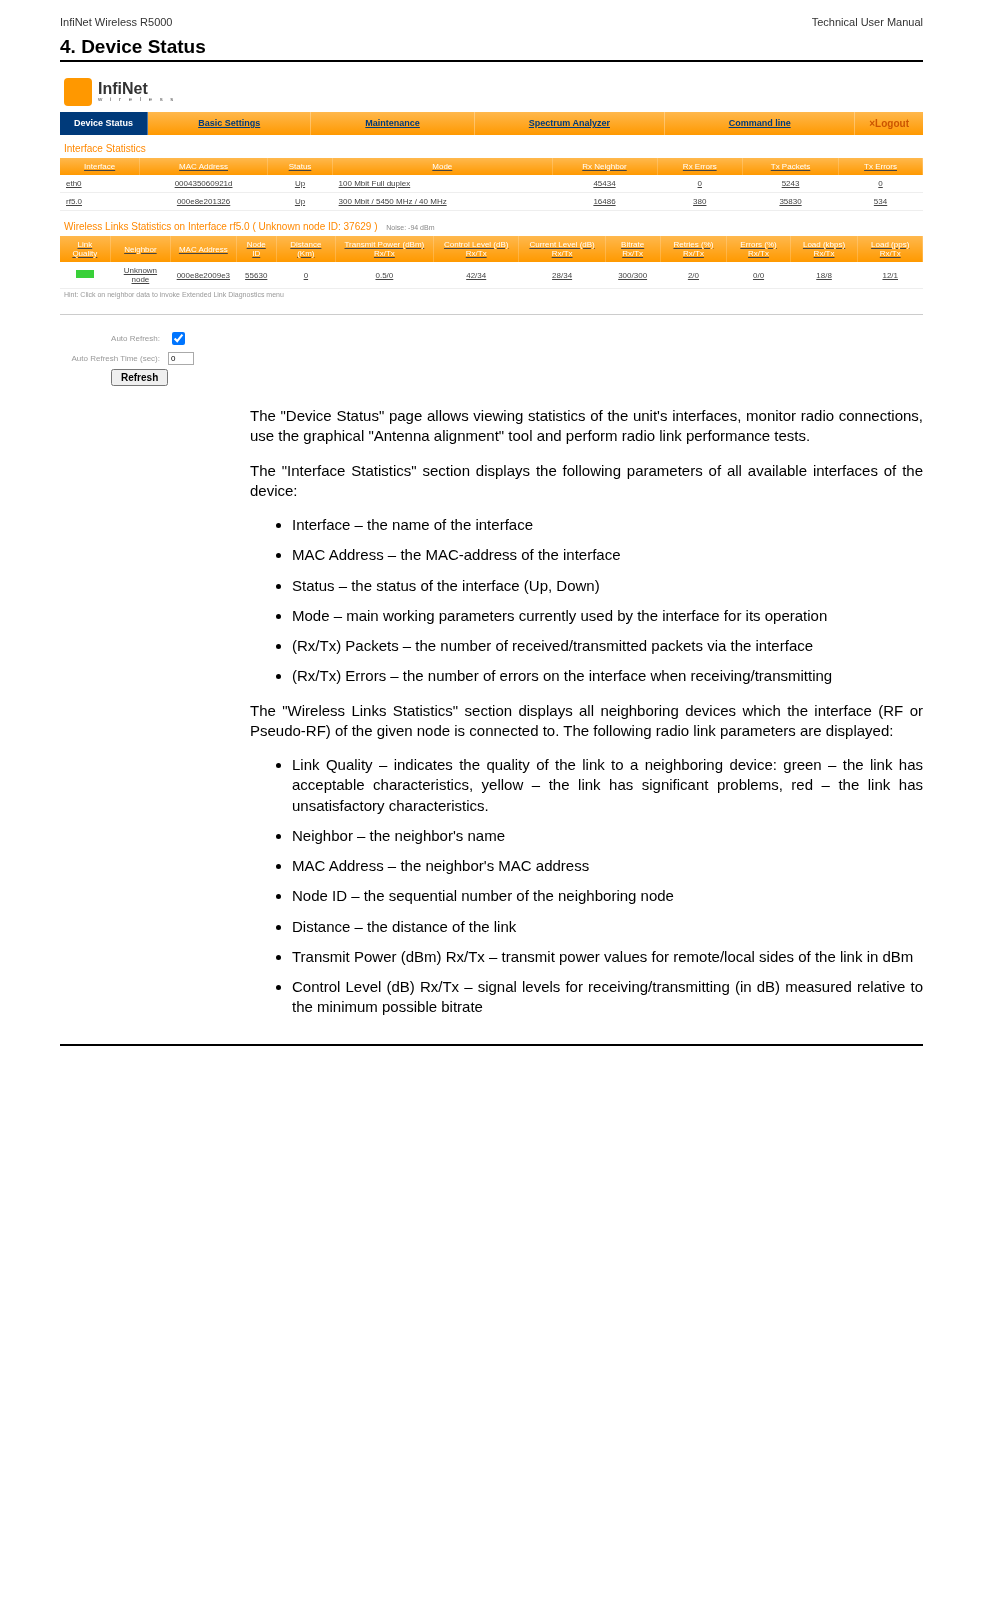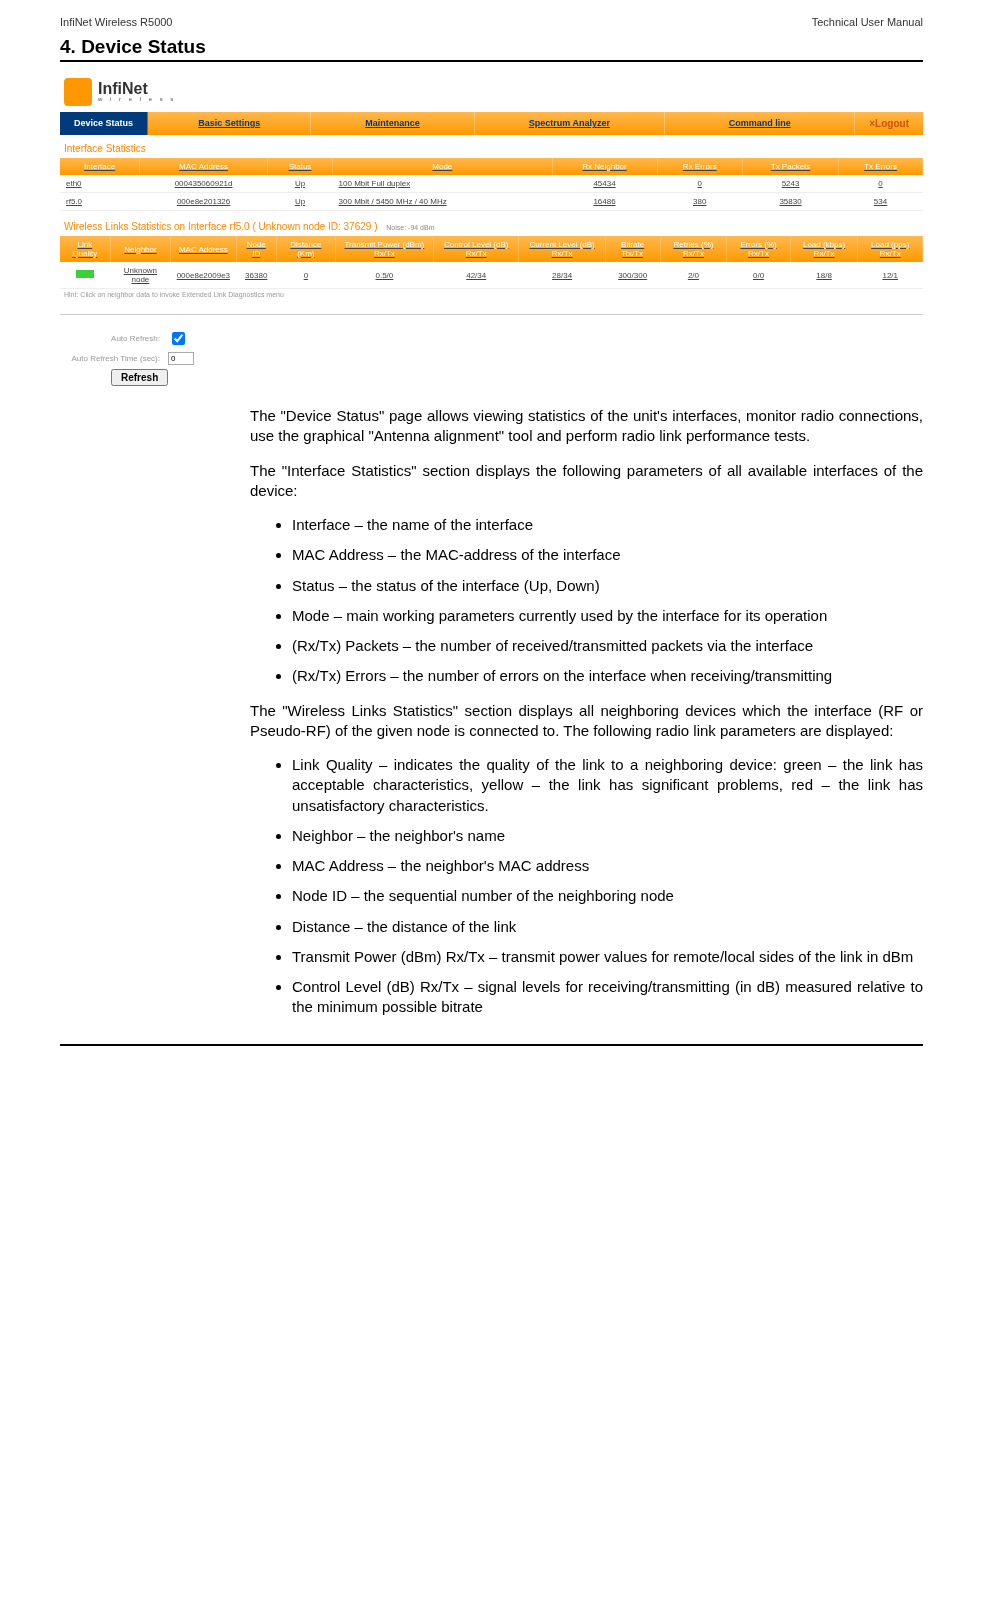--- a/index.html
+++ b/index.html
@@ -278,21 +278,21 @@
         <th>Bitrate Rx/Tx</th>
         <th>Retries (%) Rx/Tx</th>
         <th>Errors (%) Rx/Tx</th>
         <th>Load (kbps) Rx/Tx</th>
         <th>Load (pps) Rx/Tx</th>
       </tr>
       <tr>
         <td><span class="lq"></span></td>
         <td>Unknown node</td>
         <td>000e8e2009e3</td>
-        <td>36380</td>
+        <td>55630</td>
         <td>0</td>
         <td>0.5/0</td>
         <td>42/34</td>
         <td>28/34</td>
         <td>300/300</td>
         <td>2/0</td>
         <td>0/0</td>
         <td>18/8</td>
         <td>12/1</td>
       </tr>

